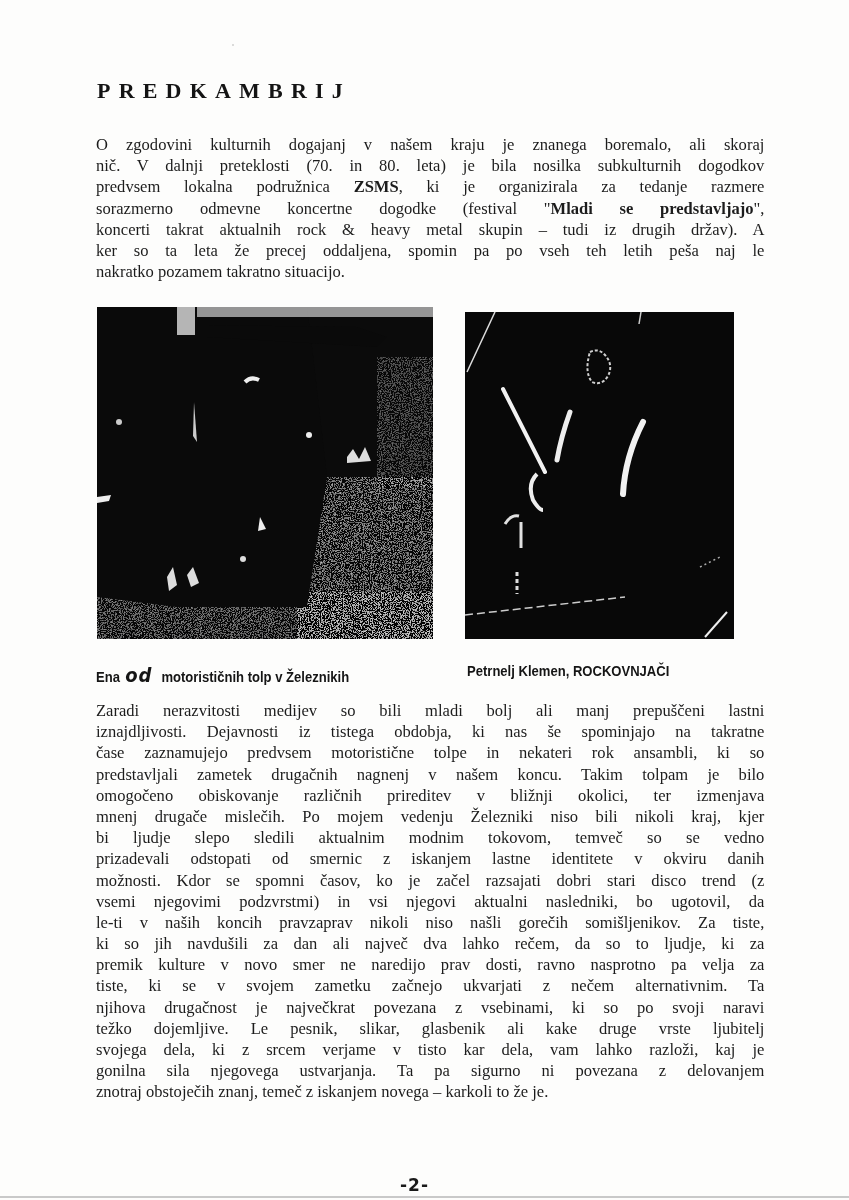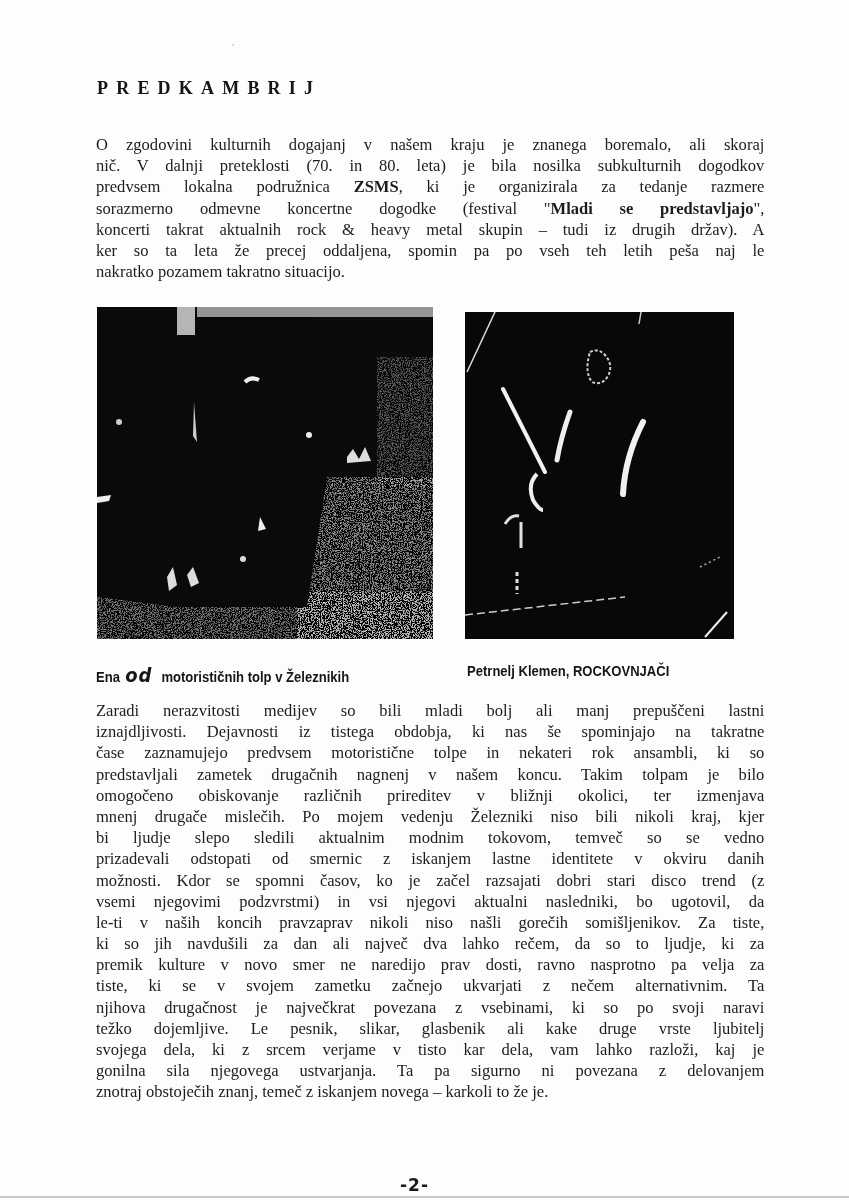--- a/index.html
+++ b/index.html
@@ -15,21 +15,21 @@
       background: #fdfdfc;
       color: #1a1a1a;
       font-family: "Liberation Serif", serif;
     }
     .page-title {
       position: absolute;
       left: 97px;
       top: 78px;
       font-family: "Liberation Serif", serif;
       font-weight: bold;
-      font-size: 18px;
+      font-size: 22px;
       letter-spacing: 8.2px;
       color: #141414;
     }
     .paragraph {
       position: absolute;
       left: 96px;
       width: 668px;
       font-family: "Liberation Serif", serif;
       font-size: 17.6px;
       line-height: 21.2px;

